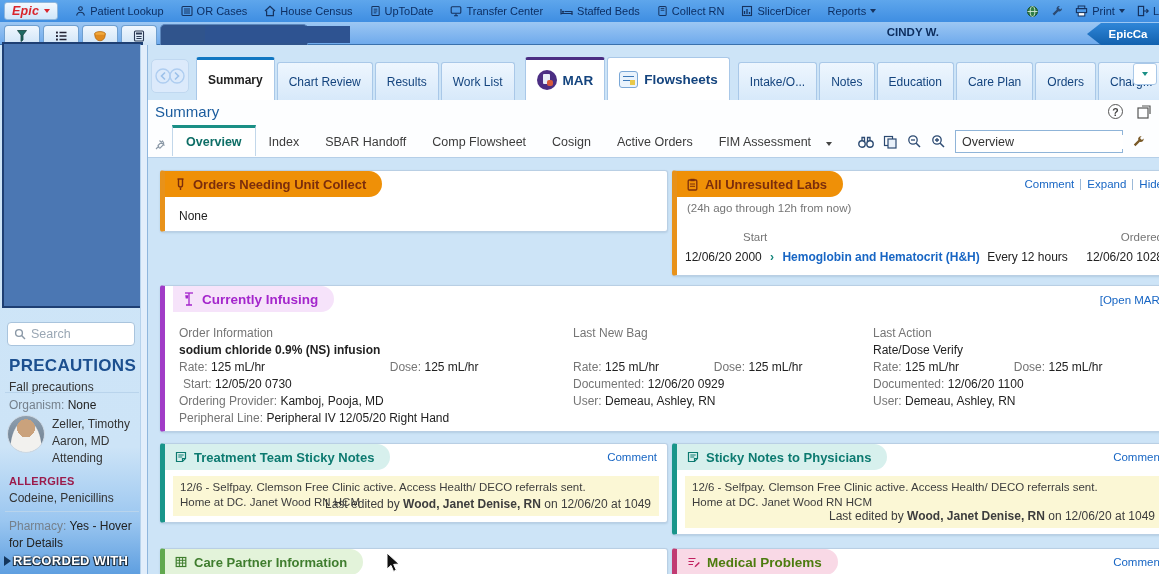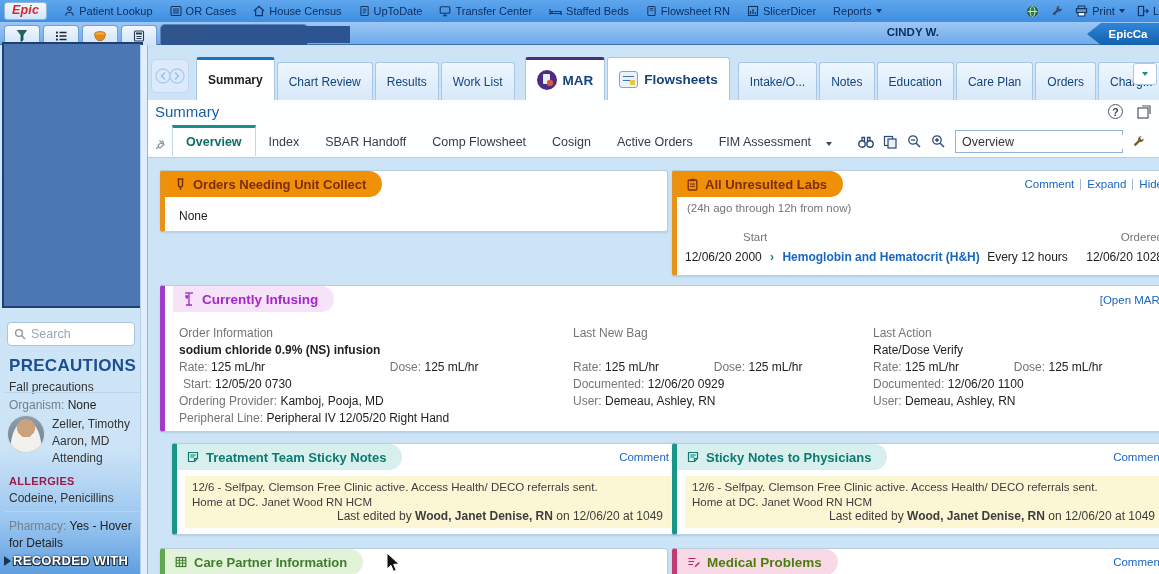--- a/index.html
+++ b/index.html
@@ -5,21 +5,21 @@
   * { margin:0; padding:0; box-sizing:border-box; }
   html,body { width:1159px; height:574px; overflow:hidden; }
   body { font-family:"Liberation Sans","DejaVu Sans",sans-serif; }
   #page { position:relative; width:1159px; height:574px; overflow:hidden; background:#cde4f7; }
 
   
   .topbar { position:absolute; left:0; top:0; width:1159px; height:22px;
     background:linear-gradient(180deg,#5ea6ec 0%,#3f8ee2 100%);
     display:flex; align-items:center; font-size:11px; color:#0d2f63; }
   .epic-btn { margin-left:4px; height:18px; padding:0 7px; display:flex; align-items:center; gap:5px;
-    background:linear-gradient(180deg,#f3f9ff,#cfe6fa); border:1px solid #8fb7dd; border-radius:3px;flex-direction:column; }
+    background:linear-gradient(180deg,#f3f9ff,#cfe6fa); border:1px solid #8fb7dd; border-radius:3px; }
   .epic-word { color:#d9252c; font-weight:bold; font-style:italic; font-size:12.5px; letter-spacing:.2px; }
   .tri-down { width:0; height:0; border-left:3.5px solid transparent; border-right:3.5px solid transparent; border-top:4px solid currentColor; display:inline-block; }
   .epic-btn .tri-down { color:#d9252c; }
   .tb-item { display:flex; align-items:center; gap:4px; margin-left:17px; white-space:nowrap; cursor:default; }
   .tb-item svg { display:block; }
   .tb-right { margin-left:auto; display:flex; align-items:center; gap:12px; padding-right:0; }
   .tb-right .tb-item { margin-left:0; }
 
   
   .row2 { position:absolute; left:0; top:22px; width:1159px; height:23px;
@@ -177,21 +177,21 @@
           <path d="M4.5 6.5h7.5v2" fill="none" stroke="#16335f" stroke-width="1.2"></path>
           <circle cx="3" cy="6.8" r="1.1" fill="#16335f"></circle>
         </svg>
       <span>Staffed Beds</span>
     </div>
     <div class="tb-item">
       <svg width="11" height="12" viewBox="0 0 12 12">
           <rect x="2" y="1" width="8" height="10" rx="1.2" fill="none" stroke="#16335f" stroke-width="1.1"></rect>
           <path d="M4 3.2h4M4 5.2h4" stroke="#16335f" stroke-width="1"></path>
         </svg>
-      <span>Flowsheet RN</span>
+      <span>Collect RN</span>
     </div>
     <div class="tb-item">
       <svg width="12" height="12" viewBox="0 0 12 12">
           <rect x="1.5" y="1.5" width="9" height="9" fill="none" stroke="#16335f" stroke-width="1.1"></rect>
           <path d="M3.5 9V6M6 9V4M8.5 9V7" stroke="#16335f" stroke-width="1.3"></path>
         </svg>
       <span>SlicerDicer</span>
     </div>
     <div class="tb-item">
       <span>Reports</span>
@@ -554,21 +554,21 @@
       <div class="infrow" style="left:708px; top:91px">
         <span class="gray">Documented:</span>
         <span class="dk">12/06/20 1100</span>
       </div>
       <div class="infrow" style="left:708px; top:108px">
         <span class="gray">User:</span>
         <span class="dk">Demeau, Ashley, RN</span>
       </div>
     </div>
 
-    <div class="card bl-teal" style="left:24px; top:285px; width:508px; height:92px">
+    <div class="card bl-teal" style="left:12px; top:285px; width:508px; height:80px">
       <div class="pill pill-teal">
         <svg width="12" height="12" viewBox="0 0 12 12">
             <path d="M1.5 1.5h9v6l-3 3h-6z" fill="none" stroke="#0c7a70" stroke-width="1.2"></path>
             <path d="M7.5 10.5v-3h3" fill="none" stroke="#0c7a70" stroke-width="1.2"></path>
             <path d="M3.3 4h5.4M3.3 6h4" stroke="#0c7a70" stroke-width="1"></path>
           </svg>
         <span>Treatment Team Sticky Notes</span>
       </div>
       <a class="link" href="#" style="position:absolute; right:10px; top:7px">Comment</a>
       <div class="note">

